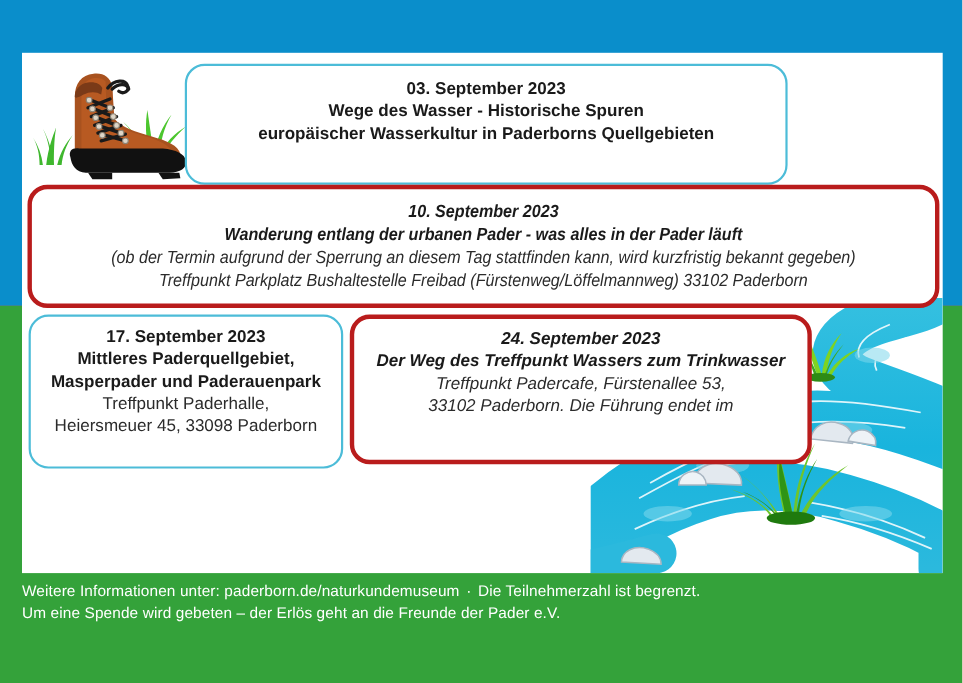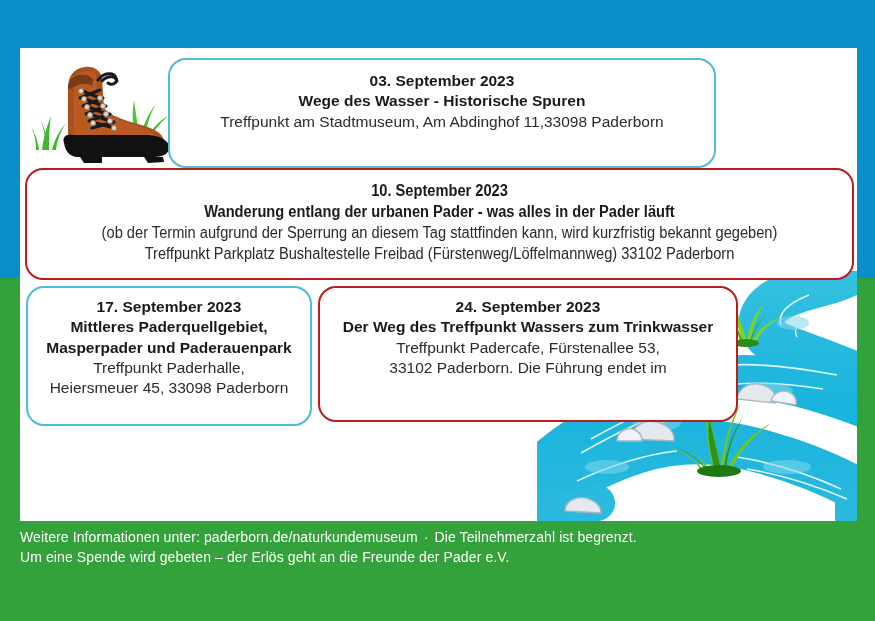--- a/index.html
+++ b/index.html
@@ -42,21 +42,21 @@
   .evt {
     position: absolute;
     box-sizing: border-box;
     border-radius: 18px;
     background: #ffffff;
     text-align: center;
     color: #1a1a1a;
     z-index: 5;
   }
   .evt.cyan   { border: 2px solid #4cbcd8; }
-  .evt.green  { border: 2px solid #b91c1c; }
+  .evt.green  { border: 4px solid #b91c1c; font-style: italic; }
 
   .evt .ln { display: block; line-height: 1.31; white-space: nowrap; }
   .evt .bold { font-weight: bold; }
   .evt .reg  { font-weight: normal; color: #2b2b2b; }
 
   
   #evt1 {
     left: 148px; top: 10px;
     width: 548px; height: 110px;
     padding-top: 11px;
@@ -274,21 +274,21 @@
             <path d="M172 200 C162 188 150 180 138 176 C152 182 164 190 169 200 Z"></path>
           </g>
           <ellipse cx="182" cy="200" rx="22" ry="6" fill="#1f7a0e"></ellipse>
         </g>
       </svg>
     </div>
 
     <div class="evt cyan" id="evt1">
       <span class="ln bold">03. September 2023</span>
       <span class="ln bold">Wege des Wasser - Historische Spuren</span>
-      <span class="ln reg">Treffpunkt am Stadtmuseum, Am Abdinghof 11,33098 Paderborn</span>
+      <span class="ln bold">europäischer Wasserkultur in Paderborns Quellgebieten</span>
     </div>
 
     <div class="evt green" id="evt2">
       <span class="ln bold">10. September 2023</span>
       <span class="ln bold">Wanderung entlang der urbanen Pader - was alles in der Pader läuft</span>
       <span class="ln reg">(ob der Termin aufgrund der Sperrung an diesem Tag stattfinden kann, wird kurzfristig bekannt gegeben)</span>
       <span class="ln reg">Treffpunkt Parkplatz Bushaltestelle Freibad (Fürstenweg/Löffelmannweg) 33102 Paderborn</span>
     </div>
 
     <div class="evt cyan" id="evt3">

